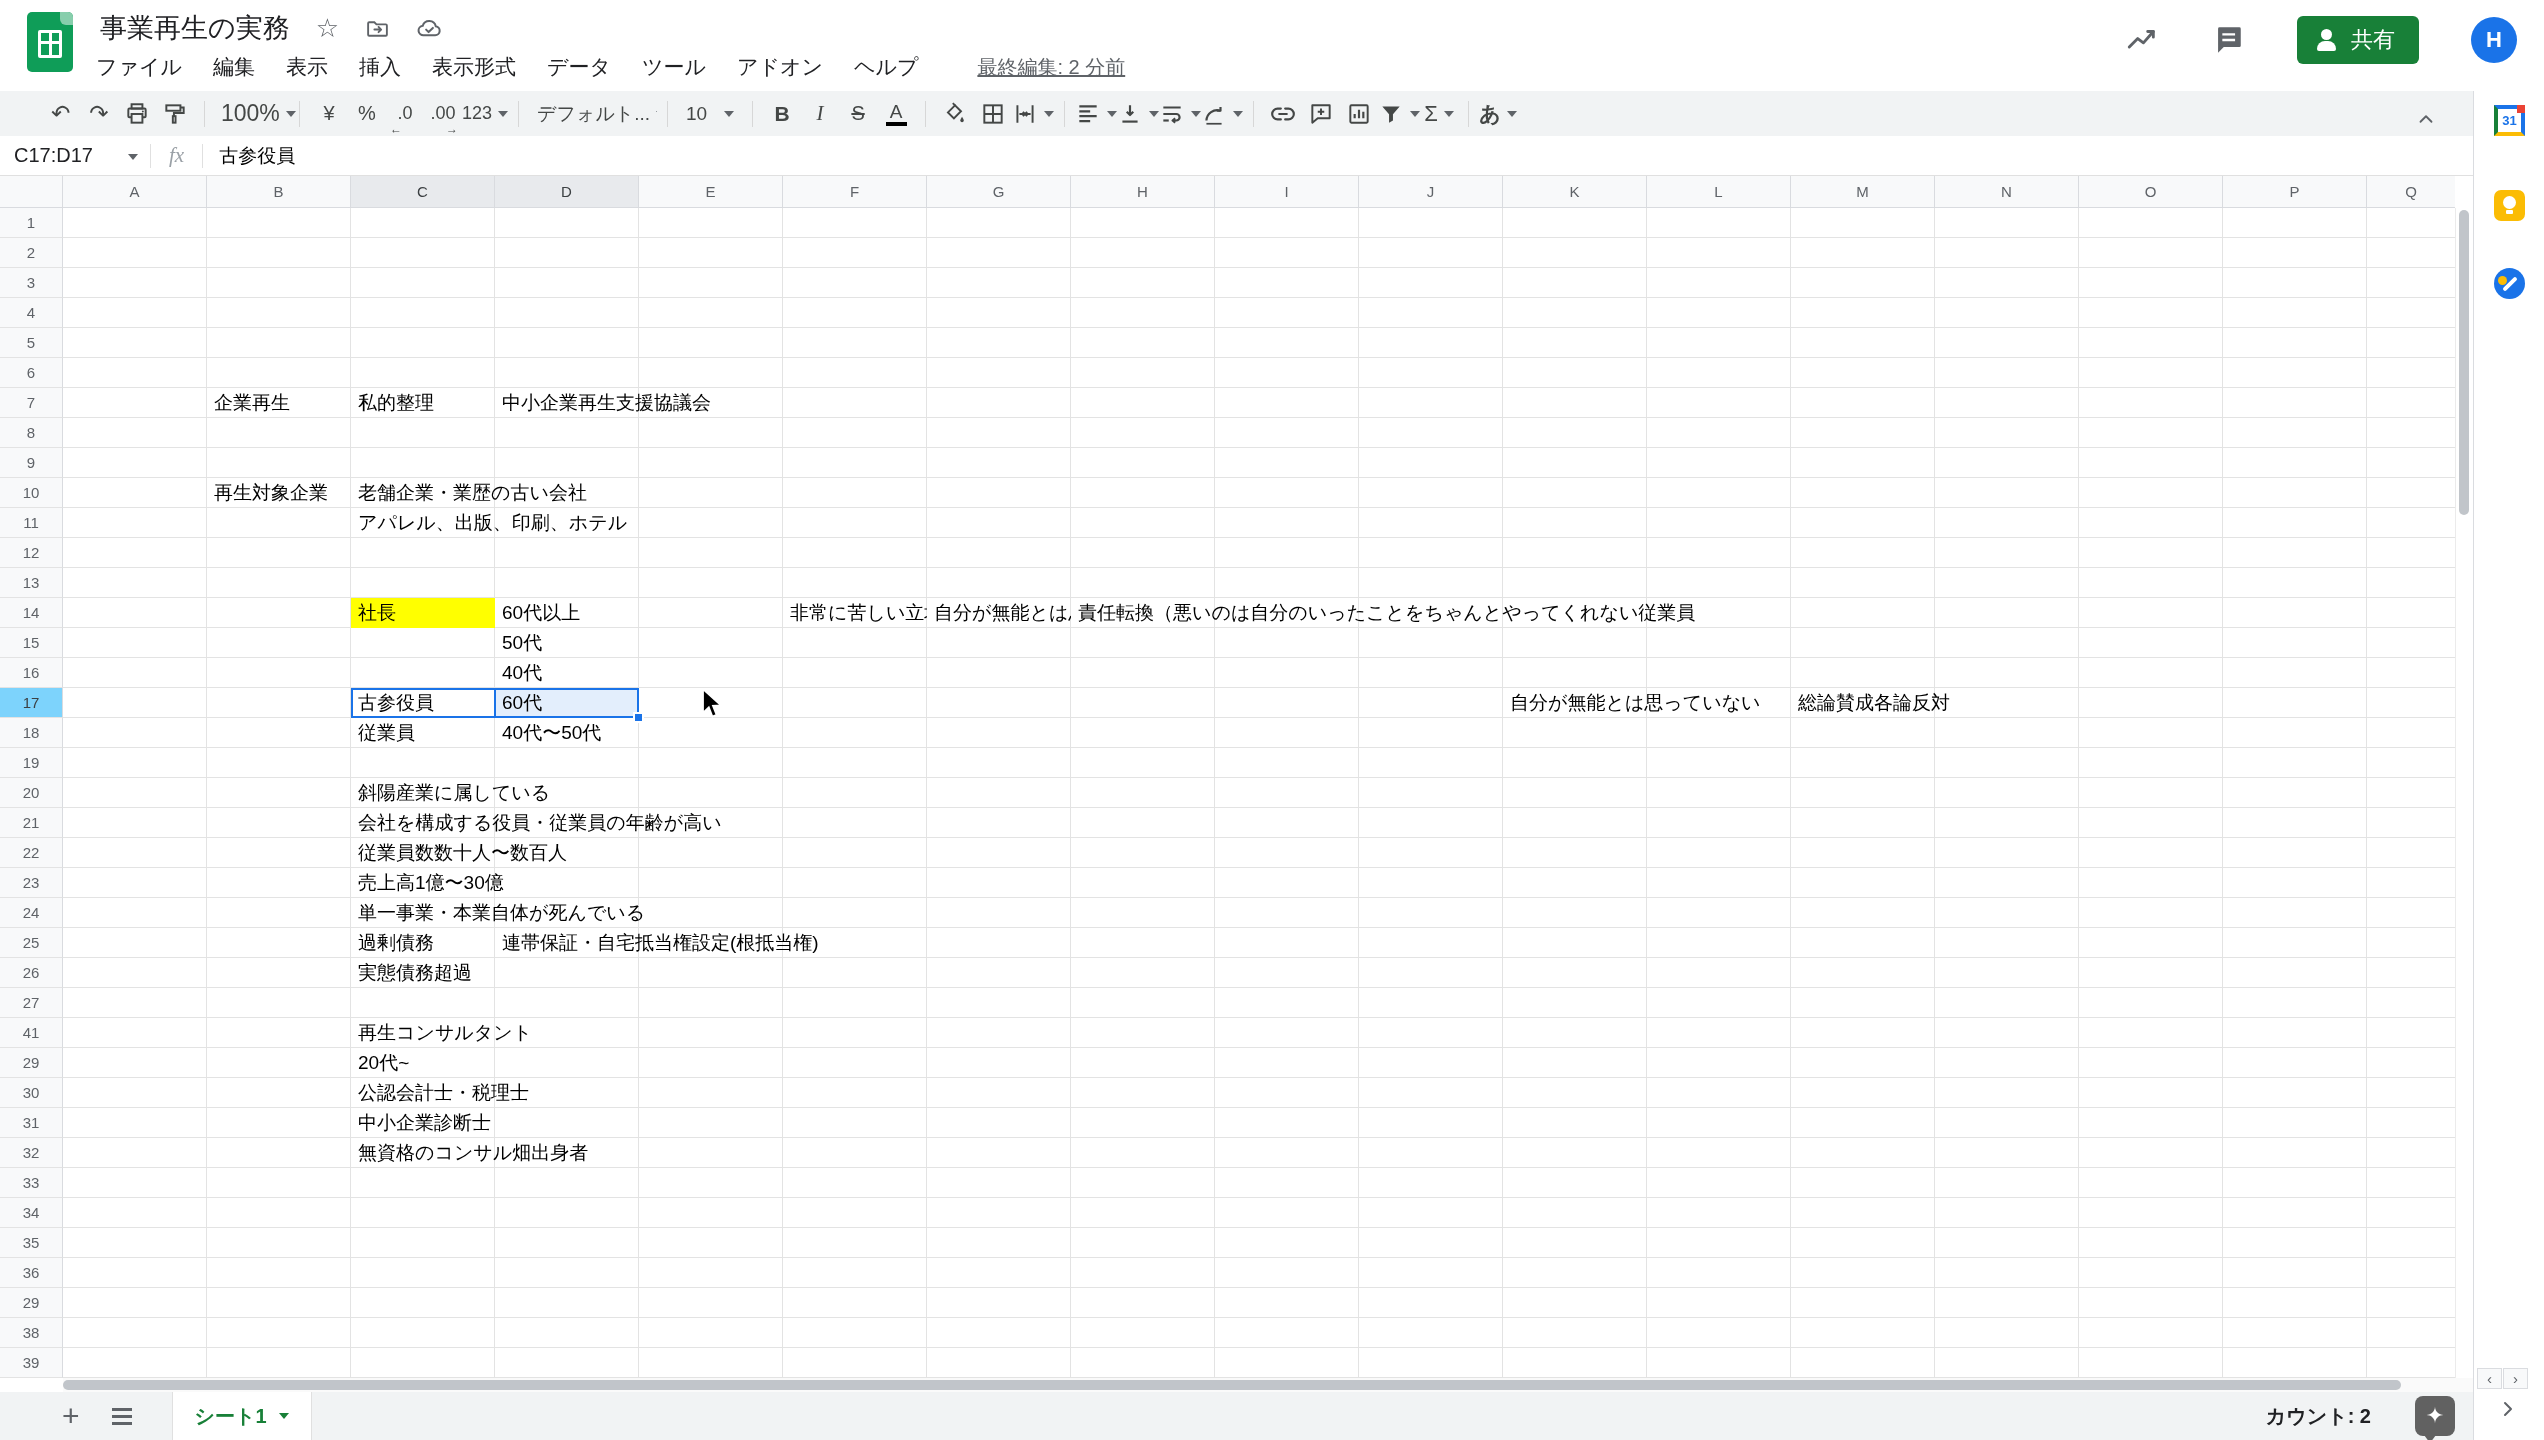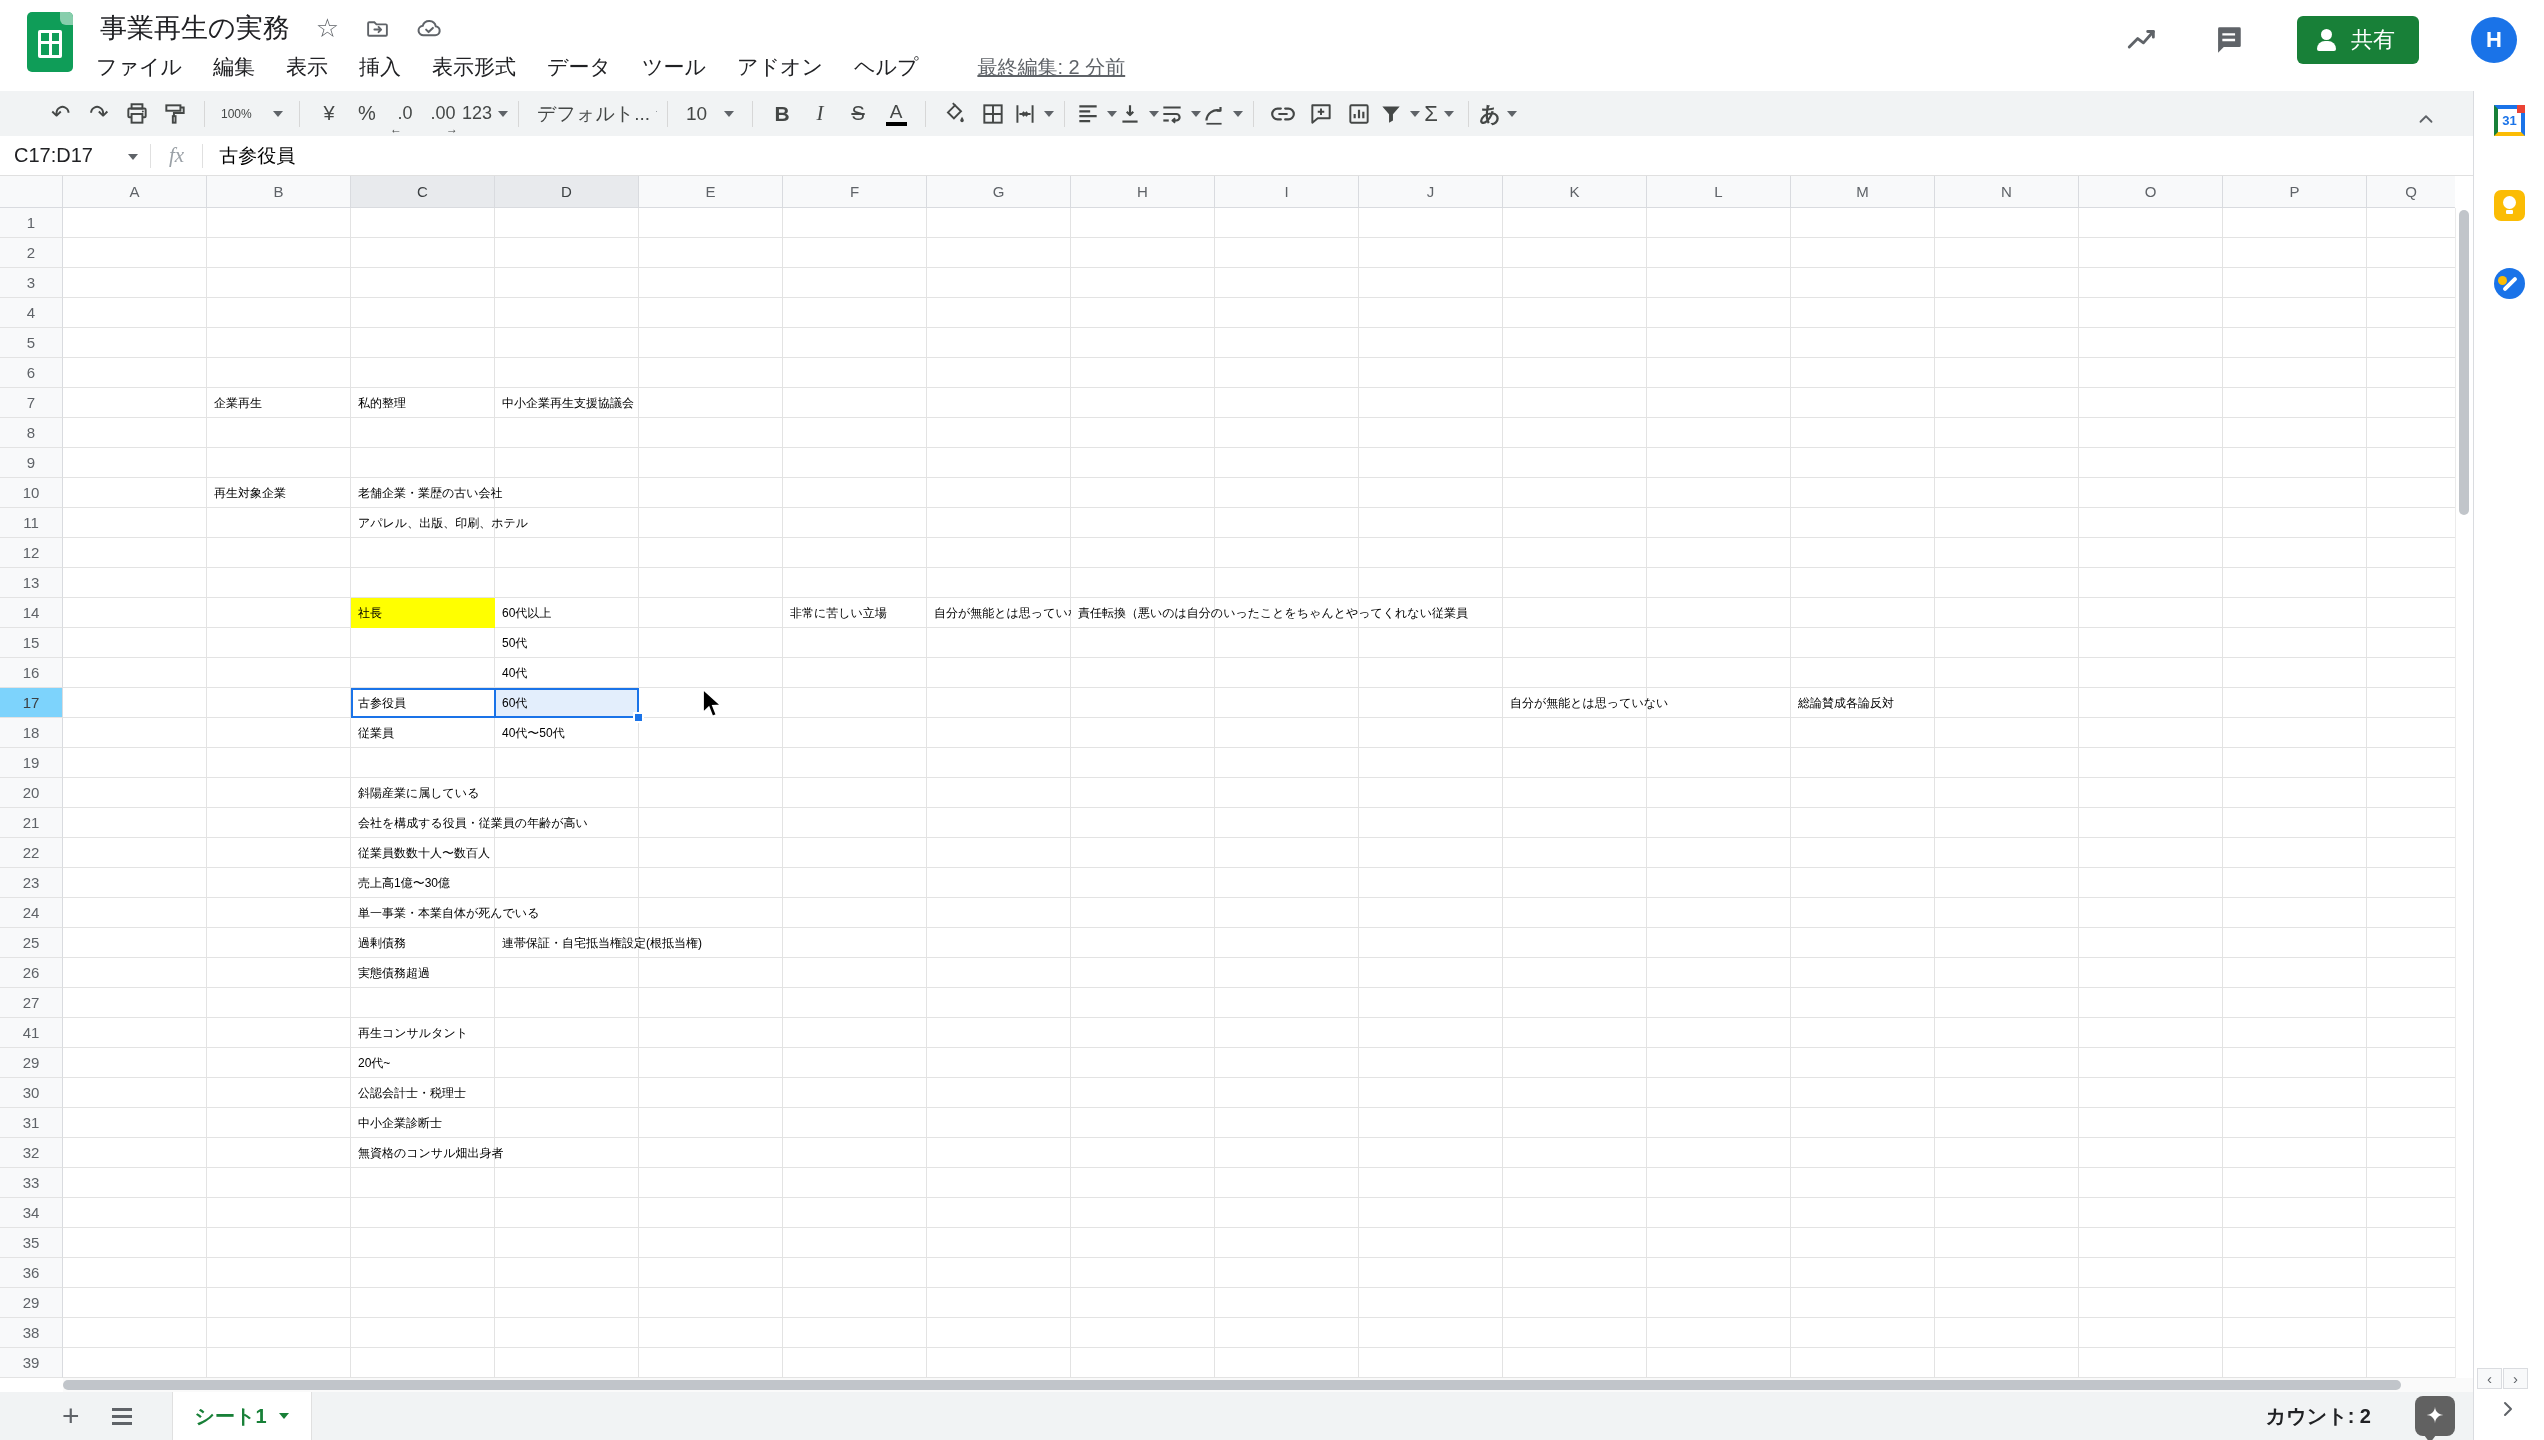--- a/index.html
+++ b/index.html
@@ -29,21 +29,21 @@
   .person-glyph::before { content:""; position:absolute; left:6px; top:1px; width:11px; height:11px; border-radius:50%; background:#fff; }
   .person-glyph::after { content:""; position:absolute; left:2px; top:13px; width:19px; height:10px; border-radius:8px 8px 2px 2px; background:#fff; }
   #avatar { width:46px; height:46px; border-radius:50%; background:#1a73e8; color:#fff; font-size:22px; font-weight:700; display:flex; align-items:center; justify-content:center; }
   
   #toolbar { position:absolute; left:0; top:91px; width:2473px; height:45px; background:#f1f3f4; display:flex; align-items:center; padding-left:42px; z-index:15; }
   .tb-btn { min-width:38px; height:36px; display:flex; align-items:center; justify-content:center; gap:6px; border-radius:4px; color:#444746; font-size:20px; }
   .tb-btn svg { display:block; }
   .tb-sep { width:1px; height:26px; background:#d7d7d7; margin:0 10px; }
   .uglyph { font-size:23px; line-height:23px; }
   .caret { width:0; height:0; border-left:5px solid transparent; border-right:5px solid transparent; border-top:6px solid #5f6368; }
-  .tb-zoom { width:74px; justify-content:space-between; padding:0 6px; font-size:12px; }
+  .tb-zoom { width:74px; justify-content:space-between; padding:0 6px; font-size:23px; }
   .tb-num { font-size:18px; }
   .dec { position:relative; }
   .dec::after { position:absolute; bottom:-4px; font-size:12px; color:#444746; }
   .dec-dec::after { content:"\2190"; left:4px; }
   .dec-inc::after { content:"\2192"; right:4px; }
   .tb-font { width:128px; justify-content:space-between; padding:0 8px; font-size:19px; white-space:nowrap; overflow:hidden; }
   .tb-size { width:64px; justify-content:space-between; padding:0 8px; font-size:19px; }
   .b-bold { font-weight:700; font-size:21px; }
   .b-italic { font-style:italic; font-family:"Liberation Serif",serif; font-size:21px; }
   .b-strike { text-decoration:line-through; font-size:20px; }
@@ -71,21 +71,21 @@
            display:flex; align-items:center; justify-content:center; font-size:15px; color:#5f6368; }
   .row-h.sel { background:#7dd3fc; color:#3c4043; }
   
   #grid-canvas { position:absolute; left:63px; top:208px; width:2392px; height:1170px; background:#fff;
     background-image:
       repeating-linear-gradient(to right, transparent 0, transparent 143px, #e3e3e3 143px, #e3e3e3 144px),
       repeating-linear-gradient(to bottom, transparent 0, transparent 29px, #e3e3e3 29px, #e3e3e3 30px);
     z-index:1; }
   #cell-layer { position:absolute; left:0; top:0; width:2473px; height:1378px; z-index:2; }
   .cell-bg { position:absolute; width:144px; height:30px; z-index:1; }
-  .cell-text { position:absolute; height:30px; line-height:30px; font-size:12px; color:#000; white-space:nowrap; z-index:3; }
+  .cell-text { position:absolute; height:30px; line-height:30px; font-size:19px; color:#000; white-space:nowrap; z-index:3; }
   .cell-text.clip { max-width:137px; overflow:hidden; }
   .sel-tint { position:absolute; width:144px; height:30px; background:rgba(26,115,232,0.12); z-index:2; }
   .sel-range { position:absolute; border:2px solid #1a73e8; z-index:4; }
   .sel-divider { position:absolute; width:2px; background:#1a73e8; z-index:4; }
   .fill-handle { position:absolute; width:11px; height:11px; background:#1a73e8; border:2px solid #fff; z-index:5; }
   
   #v-scrollbar { position:absolute; left:2455px; top:208px; width:16px; height:1170px; background:#fff; border-left:1px solid #ebebeb; z-index:6; }
   #v-thumb { position:absolute; left:3px; top:2px; width:10px; height:305px; background:#c1c5ca; border-radius:5px; }
   #h-scrollbar { position:absolute; left:63px; top:1378px; width:2410px; height:14px; background:#fafafa; z-index:6; }
   #h-thumb { position:absolute; left:0; top:2px; width:2338px; height:10px; background:#c1c5ca; border-radius:5px; }

